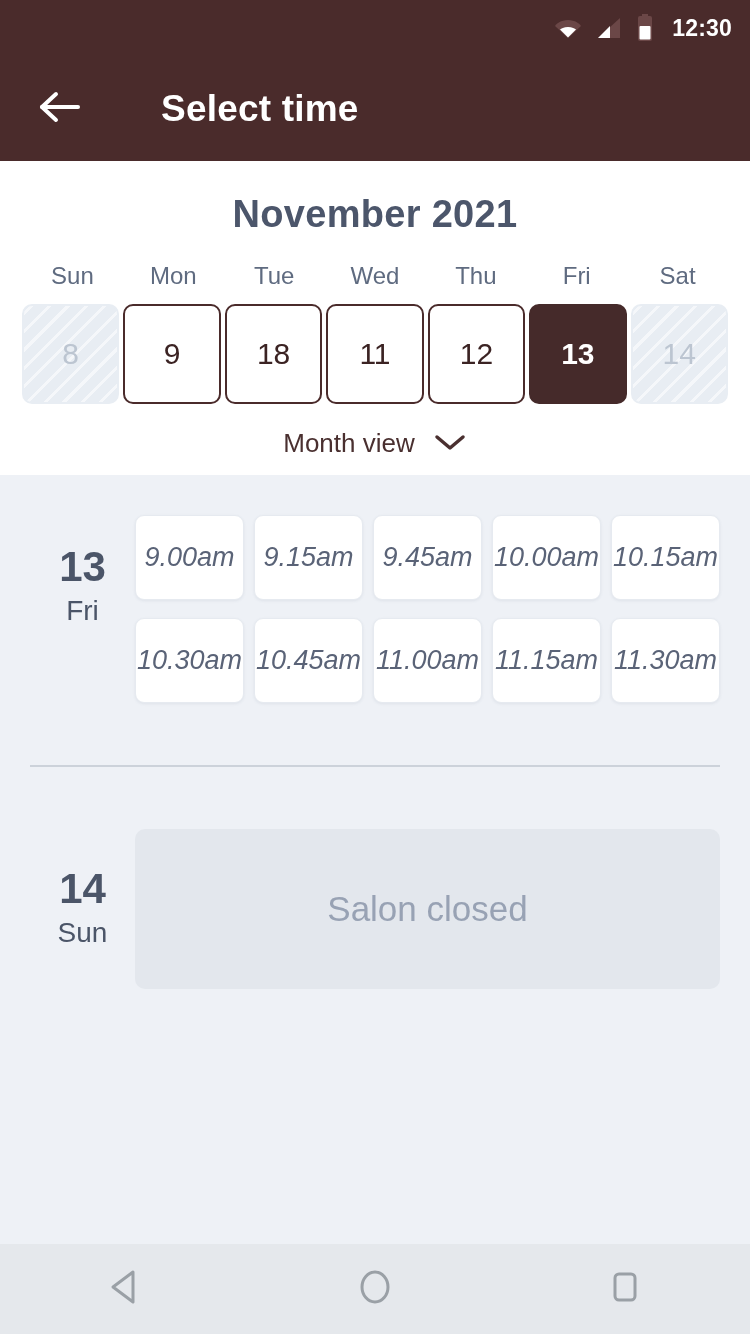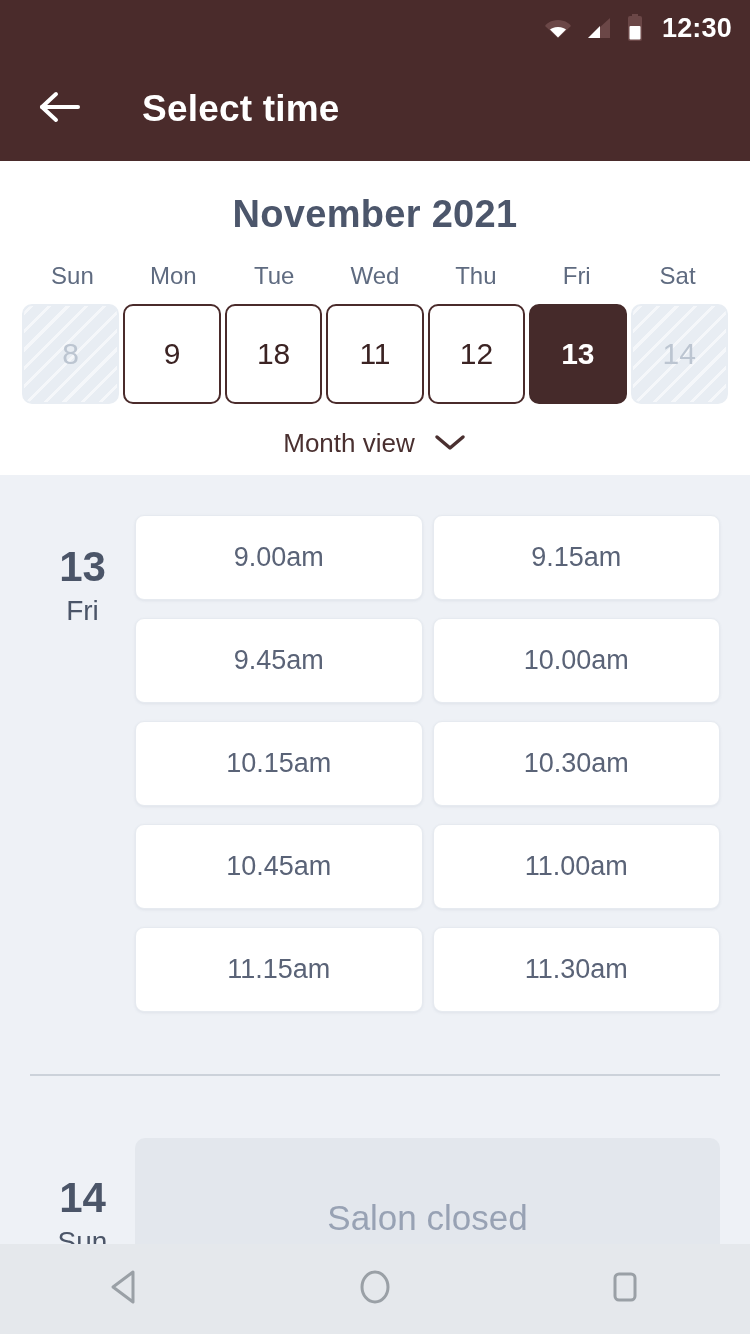--- a/index.html
+++ b/index.html
@@ -12,36 +12,36 @@
   #screen { position:relative; width:750px; height:1334px; background:#eef1f6; }
 
   
   .statusbar {
     height:56px; background:#4a2b2b;
     display:flex; align-items:center; justify-content:flex-end;
     padding-right:18px; gap:14px;
   }
   .sb-icon { display:flex; align-items:center; }
   .sb-time {
-    color:#ffffff; font-size:27px; font-weight:bold;
+    color:#ffffff; font-size:23px; font-weight:bold;
     letter-spacing:0.2px; margin-left:4px;
   }
 
   
   .appbar {
     height:105px; background:#4a2b2b;
     display:flex; align-items:center; padding-left:32px;
   }
   .back-btn {
     width:56px; height:56px; display:flex; align-items:center; justify-content:center;
     cursor:pointer;
   }
   .appbar-title {
     color:#ffffff; font-size:37px; font-weight:bold;
-    margin-left:54px; letter-spacing:0.2px;
+    margin-left:73px; letter-spacing:0.2px;
   }
 
   
   .calendar {
     background:#ffffff; padding-top:24px; padding-bottom:16px;
   }
   .month-title {
     text-align:center; color:#4c566b; font-size:38px;
     font-weight:bold; letter-spacing:0.3px; padding:8px 0 6px;
   }
@@ -85,22 +85,22 @@
     width:105px; flex:0 0 105px; padding-top:46px; text-align:center;
   }
   .day-label .dl-num {
     display:block; color:#4b5568; font-size:42px; font-weight:bold;
     line-height:1.05;
   }
   .day-label .dl-dow {
     display:block; color:#4b5568; font-size:28px; margin-top:6px;
   }
   .slots {
-    flex:1; display:grid; grid-template-columns:repeat(2,1fr);
-    gap:18px 10px; padding-top:16px;
+    flex:1; display:grid; grid-template-columns:repeat(5,1fr);
+    gap:18px 10px; padding-top:16px;font-style:italic;
   }
   .slot {
     height:85px; background:#ffffff; border:1px solid #e6eaf0;
     border-radius:9px; display:flex; align-items:center; justify-content:center;
     color:#5a6377; font-size:27px; cursor:pointer;
     box-shadow:0 1px 3px rgba(90,105,130,.10);
   }
   .divider {
     height:2px; background:#ccd2da; margin:62px 30px 0 30px;
   }

